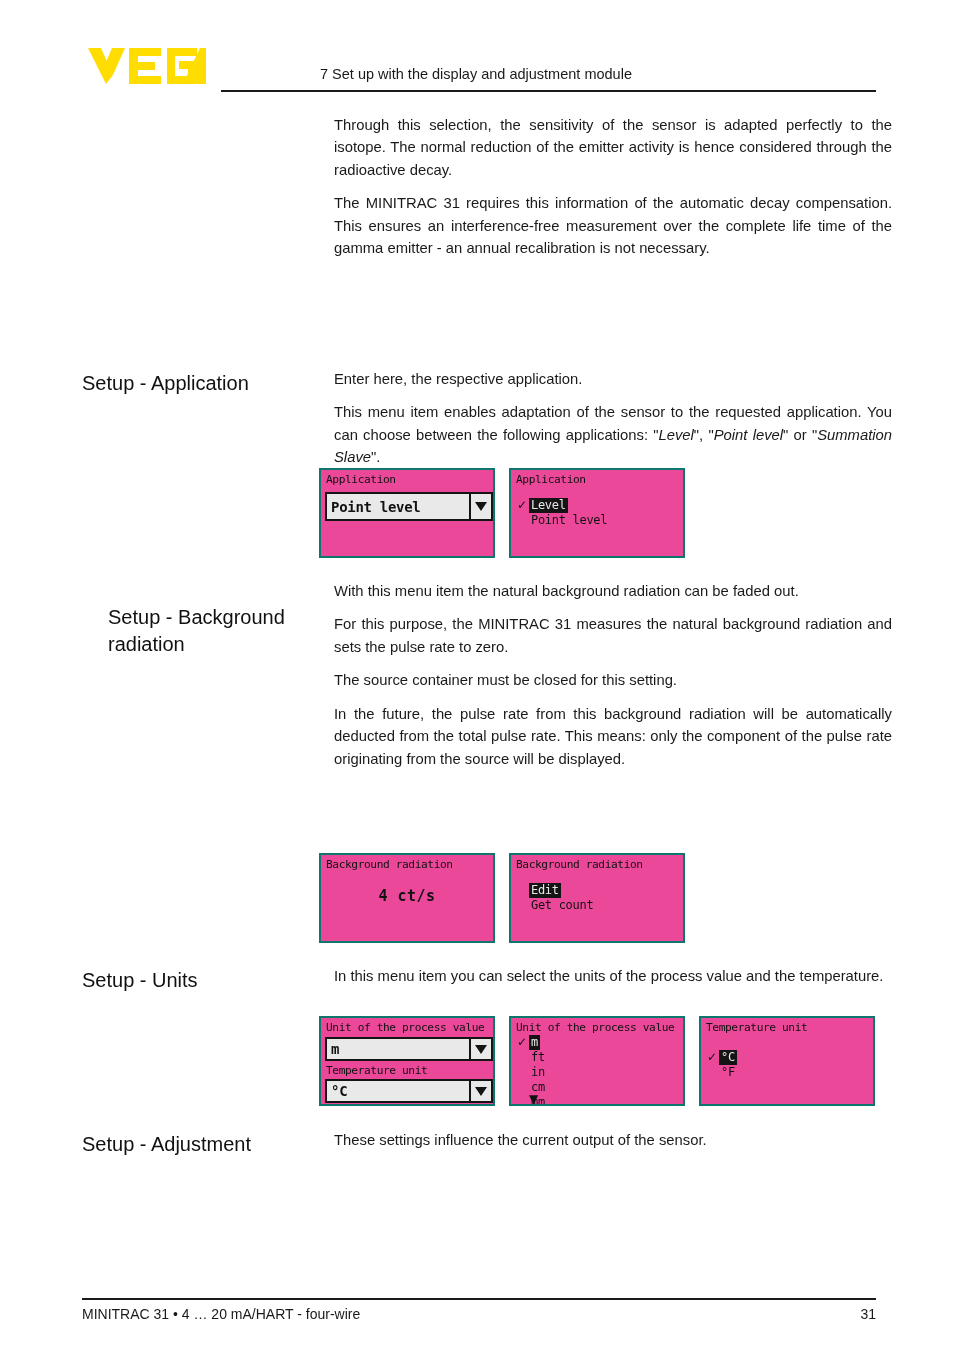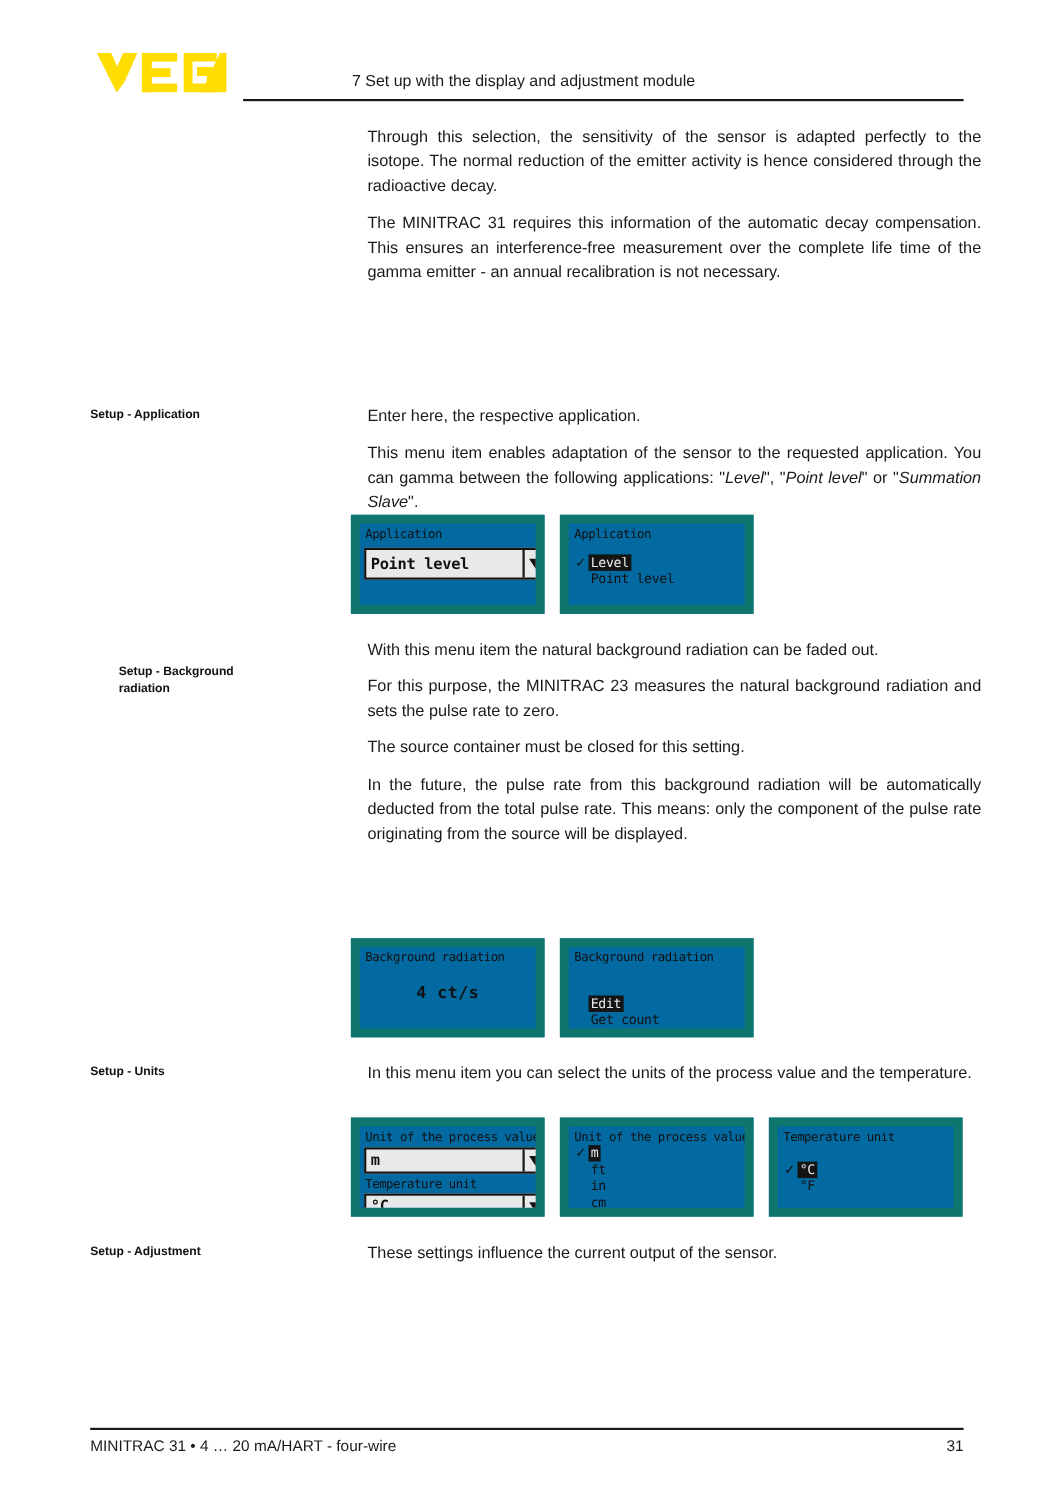--- a/index.html
+++ b/index.html
@@ -22,39 +22,39 @@
     position:absolute;left:320px;top:66px;width:556px;
     text-align:left;font-size:14.5px;color:#1a1a1a;
   }
   .header-rule{
     position:absolute;left:221px;top:90px;width:655px;height:2px;background:#1a1a1a;
   }
 
   
   .col-label{
     position:absolute;left:82px;width:228px;
-    font-size:11px;font-weight:bold;line-height:1.36;color:#111;
+    font-size:20px;font-weight:normal;line-height:1.36;color:#111;
   }
   .col-body{
     position:absolute;left:318px;width:558px;
     font-size:14.8px;line-height:1.52;color:#1a1a1a;
     text-align:justify;
     margin-left:16px;
   }
   .col-body p{margin:0 0 11px 0;}
   .col-body p:last-child{margin-bottom:0;}
   i{font-style:italic;}
   b.key{font-weight:bold;font-style:italic;}
 
   
   .lcd-row{position:absolute;display:flex;}
   .lcd{
     box-sizing:border-box;
-    background:#0369a1;
-    border:8px solid #0f766e;
+    background:#ec4899;
+    border:2px solid #0f766e;
     position:relative;
     font-family:"DejaVu Sans Mono", monospace;
     color:#111;
     overflow:hidden;
   }
   .lcd .title{
     position:absolute;left:5px;top:3px;
     font-size:11.2px;letter-spacing:-0.4px;white-space:nowrap;
   }
   .lcd .big-value{
@@ -127,21 +127,21 @@
   <div class="header-rule"></div>
 
   <div class="col-body" style="top:114px;">
     <p>Through this selection, the sensitivity of the sensor is adapted perfectly to the isotope. The normal reduction of the emitter activity is hence considered through the radioactive decay.</p>
     <p>The MINITRAC 31 requires this information of the automatic decay compensation. This ensures an interference-free measurement over the complete life time of the gamma emitter - an annual recalibration is not necessary.</p>
   </div>
 
   <div class="col-label" style="top:370px;">Setup - Application</div>
   <div class="col-body" style="top:368px;">
     <p>Enter here, the respective application.</p>
-    <p><span>This menu item enables adaptation of the sensor to the requested application. You can gamma between the following applications: "</span><i>Level</i><span>", "</span><i>Point level</i><span>" or "</span><i>Summation Slave</i><span>".</span></p>
+    <p><span>This menu item enables adaptation of the sensor to the requested application. You can choose between the following applications: "</span><i>Level</i><span>", "</span><i>Point level</i><span>" or "</span><i>Summation Slave</i><span>".</span></p>
   </div>
 
   <div class="lcd-row" style="left:319px;top:468px;gap:14px;">
     <div class="lcd" style="width:176px;height:90px;">
       <div class="title">Application</div>
       <div class="combo" style="left:4px;top:22px;width:168px;height:29px;">
         <span class="cval">Point level</span>
         <span class="arrowbox">
             <span class="tri-down"></span>
           </span>
@@ -161,33 +161,33 @@
       </div>
     </div>
   </div>
 
   <div class="col-label" style="top:604px;margin-left:26px;">
     <div>Setup - Background</div>
     <div>radiation</div>
   </div>
   <div class="col-body" style="top:580px;">
     <p>With this menu item the natural background radiation can be faded out.</p>
-    <p>For this purpose, the MINITRAC 23 measures the natural background radiation and sets the pulse rate to zero.</p>
+    <p>For this purpose, the MINITRAC 31 measures the natural background radiation and sets the pulse rate to zero.</p>
     <p>The source container must be closed for this setting.</p>
     <p>In the future, the pulse rate from this background radiation will be automatically deducted from the total pulse rate. This means: only the component of the pulse rate originating from the source will be displayed.</p>
   </div>
 
   <div class="lcd-row" style="left:319px;top:853px;gap:14px;">
     <div class="lcd" style="width:176px;height:90px;">
       <div class="title">Background radiation</div>
       <div class="big-value">4 ct/s</div>
     </div>
     <div class="lcd" style="width:176px;height:90px;">
       <div class="title">Background radiation</div>
-      <div class="menu" style="top:44px;left:18px;">
+      <div class="menu" style="top:28px;left:18px;">
         <div class="mi sel">
             <span class="txt">Edit</span>
           </div>
         <div class="mi">
             <span class="txt">Get count</span>
           </div>
       </div>
     </div>
   </div>
 

